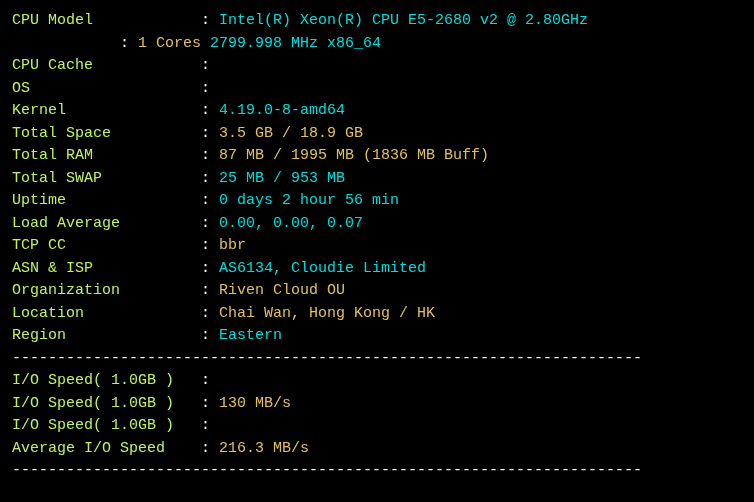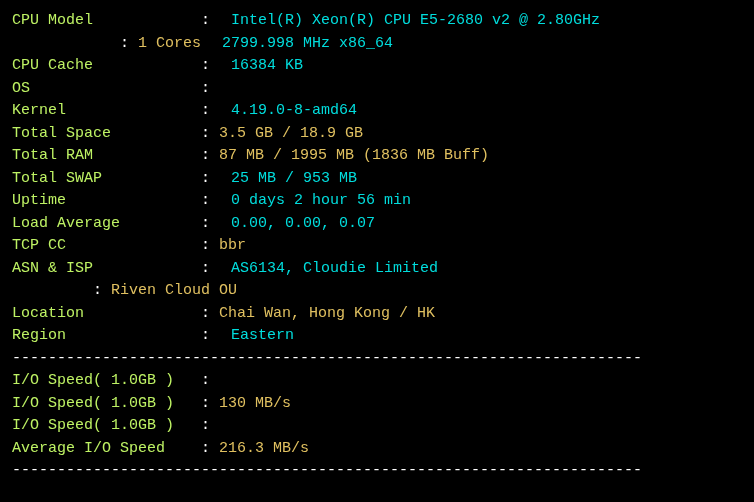--- a/index.html
+++ b/index.html
@@ -20,21 +20,21 @@
       white-space: pre;
       display: flex;
     }
     .label {
       color: #bef264;
       display: inline-block;
     }
     .colon {
       color: #ffffff;
     }
-    .teal { color: #00dddd; margin-left: 12px; }
+    .teal { color: #00dddd; }
     .yellow { color: #e0c060; }
     .divider {
       color: #ffffff;
       white-space: pre;
       overflow: hidden;
       letter-spacing: 0;
     }
     .val-wrap {
       white-space: pre;
     }
@@ -46,21 +46,21 @@
 
   <div class="row">
     <span class="label">CPU Model</span><span class="colon">            : </span><span class="teal val-wrap">Intel(R) Xeon(R) CPU E5-2680 v2 @ 2.80GHz</span>
   </div>
 
   <div class="row">
     <span class="colon">            : </span><span class="val-wrap"><span class="yellow">1 Cores</span><span class="teal"> 2799.998 MHz x86_64</span></span>
   </div>
 
   <div class="row">
-    <span class="label">CPU Cache</span><span class="colon">            : </span><span class="teal val-wrap">16384 KB</span>
+    <span class="label">CPU Cache</span><span class="colon">            : </span>
   </div>
 
   <div class="row">
     <span class="label">OS</span><span class="colon">                   : </span>
   </div>
 
   <div class="row">
     <span class="label">Kernel</span><span class="colon">               : </span><span class="teal val-wrap">4.19.0-8-amd64</span>
   </div>
 
@@ -86,21 +86,21 @@
 
   <div class="row">
     <span class="label">TCP CC</span><span class="colon">               : </span><span class="yellow val-wrap">bbr</span>
   </div>
 
   <div class="row">
     <span class="label">ASN &amp; ISP</span><span class="colon">            : </span><span class="teal val-wrap">AS6134, Cloudie Limited</span>
   </div>
 
   <div class="row">
-    <span class="colon">         : </span><span class="yellow val-wrap">Riven Cloud OU</span>
+    <span class="label">Organization</span><span class="colon">         : </span><span class="yellow val-wrap">Riven Cloud OU</span>
   </div>
 
   <div class="row">
     <span class="label">Location</span><span class="colon">             : </span><span class="yellow val-wrap">Chai Wan, Hong Kong / HK</span>
   </div>
 
   <div class="row">
     <span class="label">Region</span><span class="colon">               : </span><span class="teal val-wrap">Eastern</span>
   </div>
 

